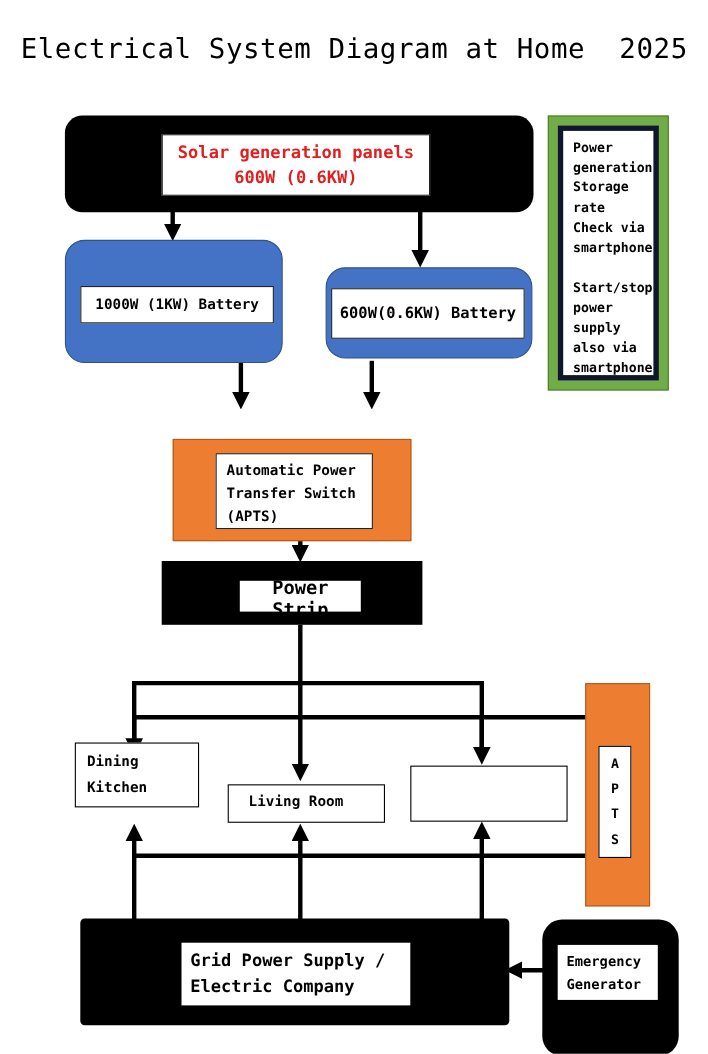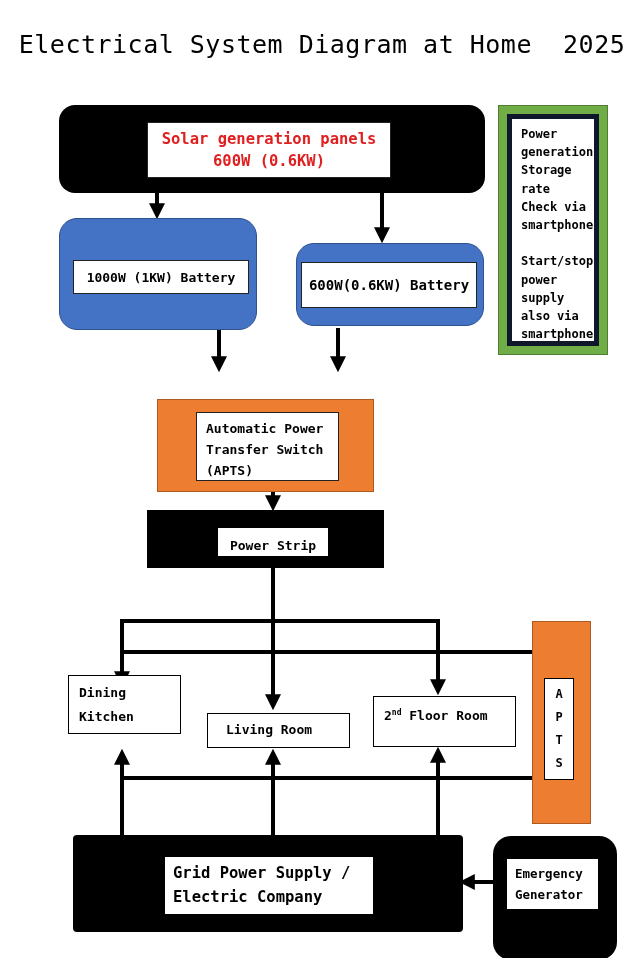--- a/index.html
+++ b/index.html
@@ -96,36 +96,35 @@
 
 <div class="abs orange-box" style="left:157px; top:371px; width:217px; height:93px;margin-top:28px;">
   <div class="abs white-label lines" style="left:38px; top:12px; width:143px; height:69px; font-size:13px; line-height:21px; padding:5px 0 0 9px; display:flex; flex-direction:column;">
     <span>Automatic Power</span>
     <span>Transfer Switch</span>
     <span>(APTS)</span>
   </div>
 </div>
 
 <div class="abs" style="left:147px; top:510px; width:237px; height:58px; background:#000;">
-  <div class="abs white-label center" style="left:71px; top:18px; width:110px; height:28px; font-size:13px; border:none; padding-top:6px;">
+  <div class="abs white-label center" style="left:71px; top:18px; width:110px; height:28px; font-size:17px; border:none; padding-top:6px;">
     <span>Power Strip</span>
   </div>
 </div>
 
 <div class="abs white-label" style="left:68px; top:675px; width:113px; height:59px; font-size:13px; line-height:24px; padding:5px 0 0 10px; display:flex; flex-direction:column; border-color:#000;">
   <span>Dining</span>
   <span>Kitchen</span>
 </div>
 
 <div class="abs white-label" style="left:207px; top:713px; width:143px; height:35px; font-size:13px; padding:8px 0 16px 18px; border-color:#000;">
   <span>Living Room</span>
 </div>
 
 <div class="abs white-label" style="left:373px; top:696px; width:143px; height:51px; font-size:13px; line-height:21px; padding:5px 0 0 10px; display:flex; flex-direction:column; border-color:#000;">
-  <span><span>2</span><sup>nd</sup><span> Floor Room</span></span>
 </div>
 
 <div class="abs orange-box" style="left:532px; top:621px; width:59px; height:203px;">
   <div class="abs white-label" style="left:11px; top:56px; width:30px; height:102px; font-size:12px; line-height:23px; display:flex; flex-direction:column; align-items:center; padding-top:4px; border-color:#000;">
     <span>A</span>
     <span>P</span>
     <span>T</span>
     <span>S</span>
   </div>
 </div>

